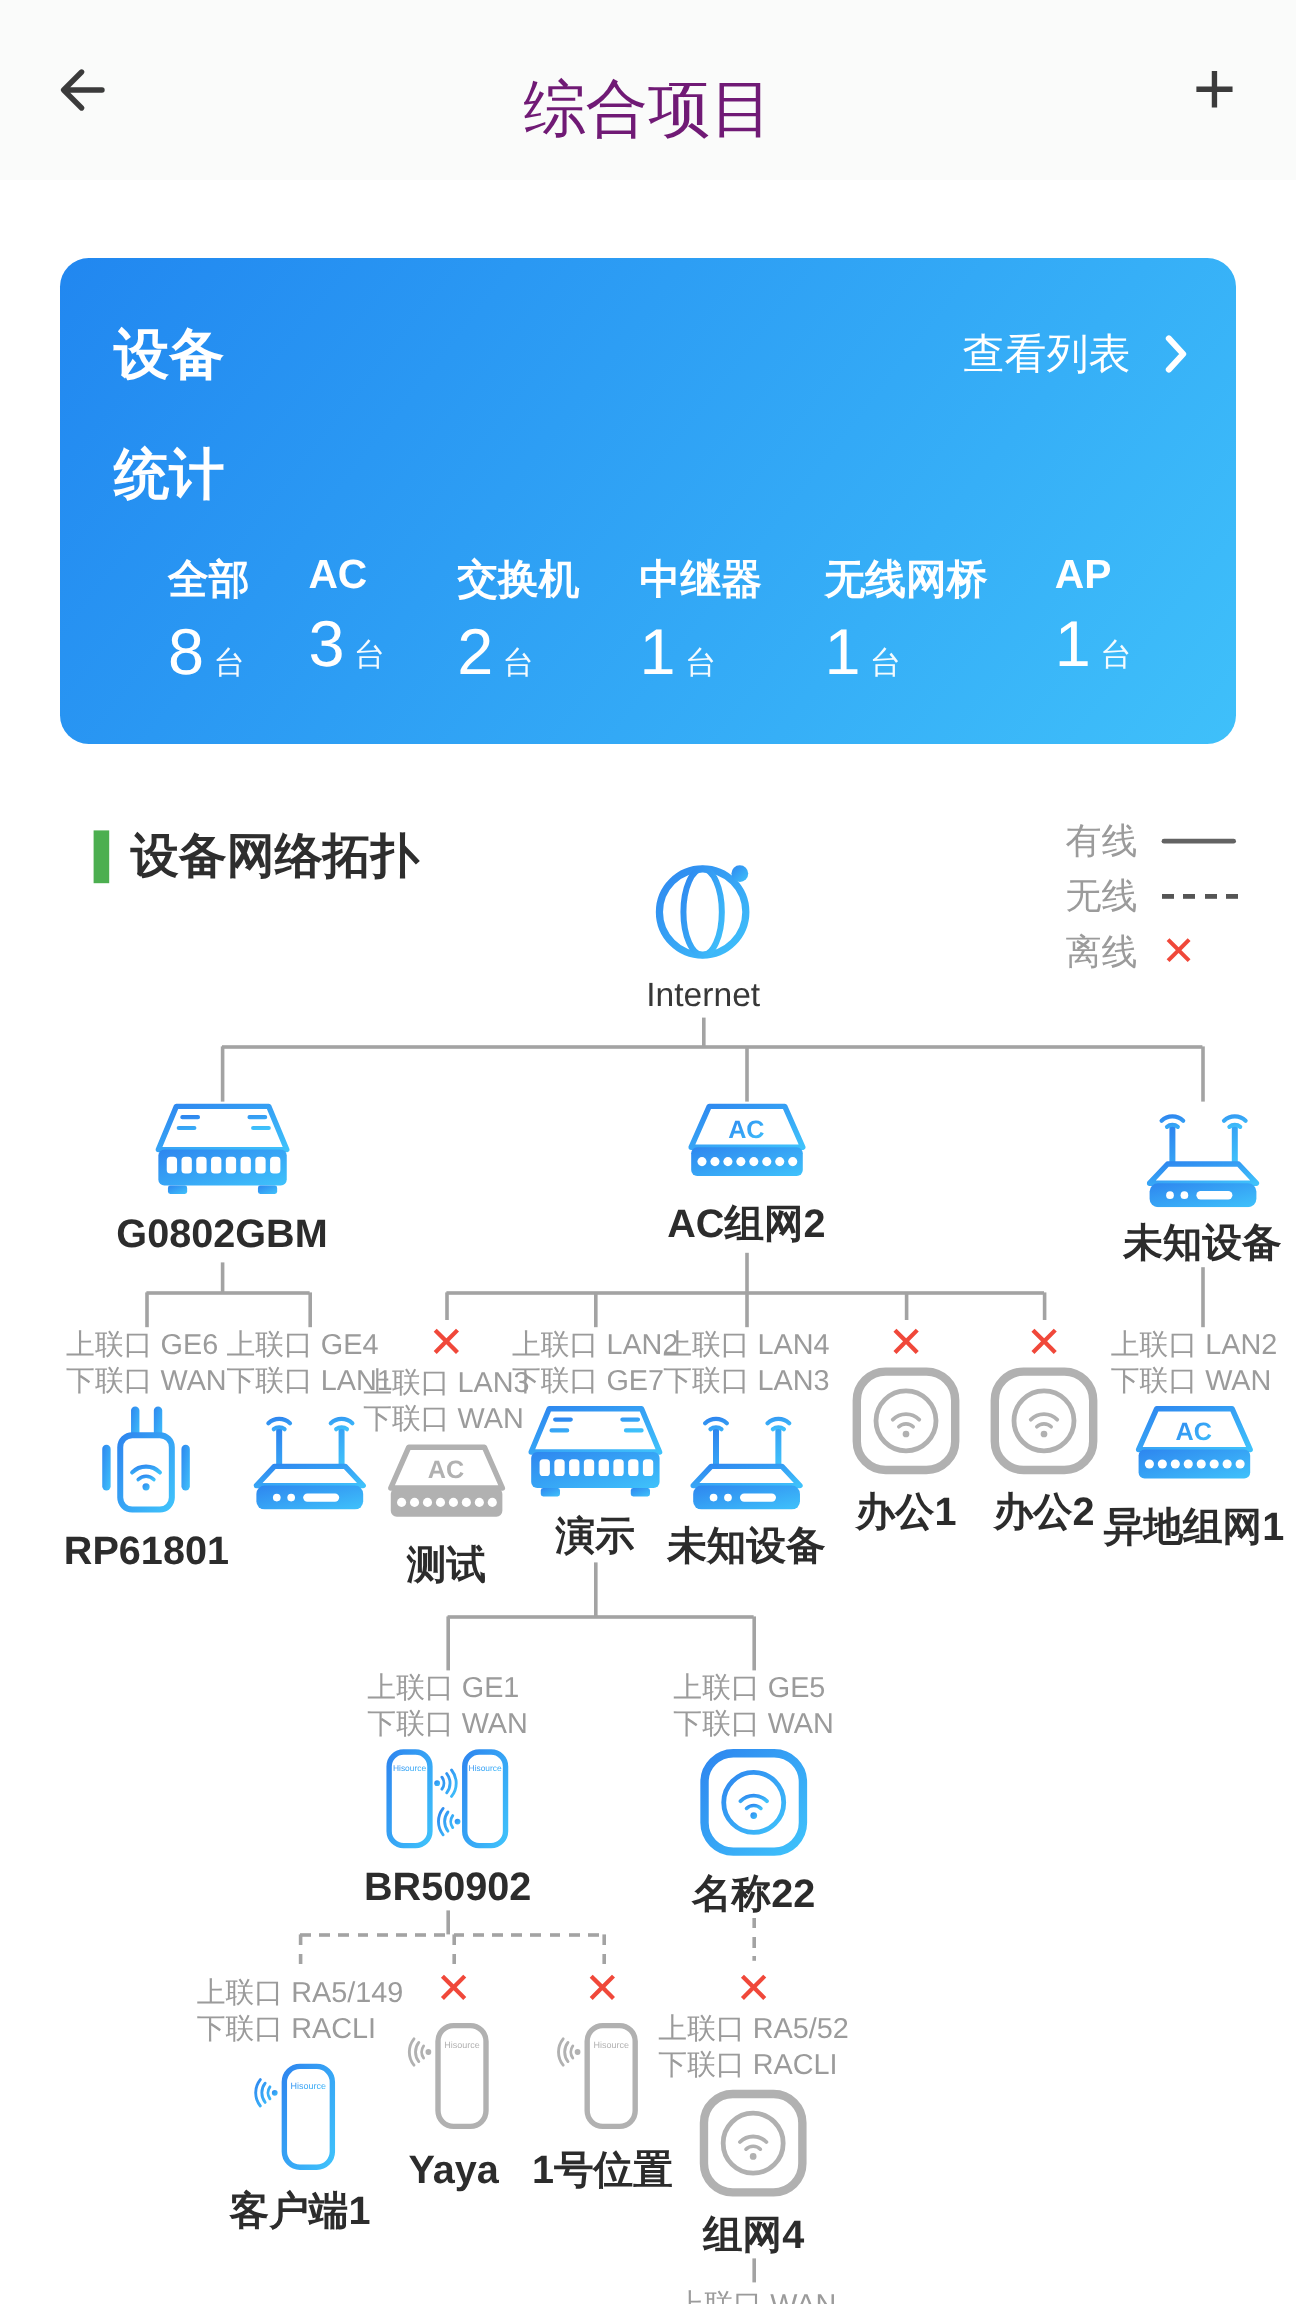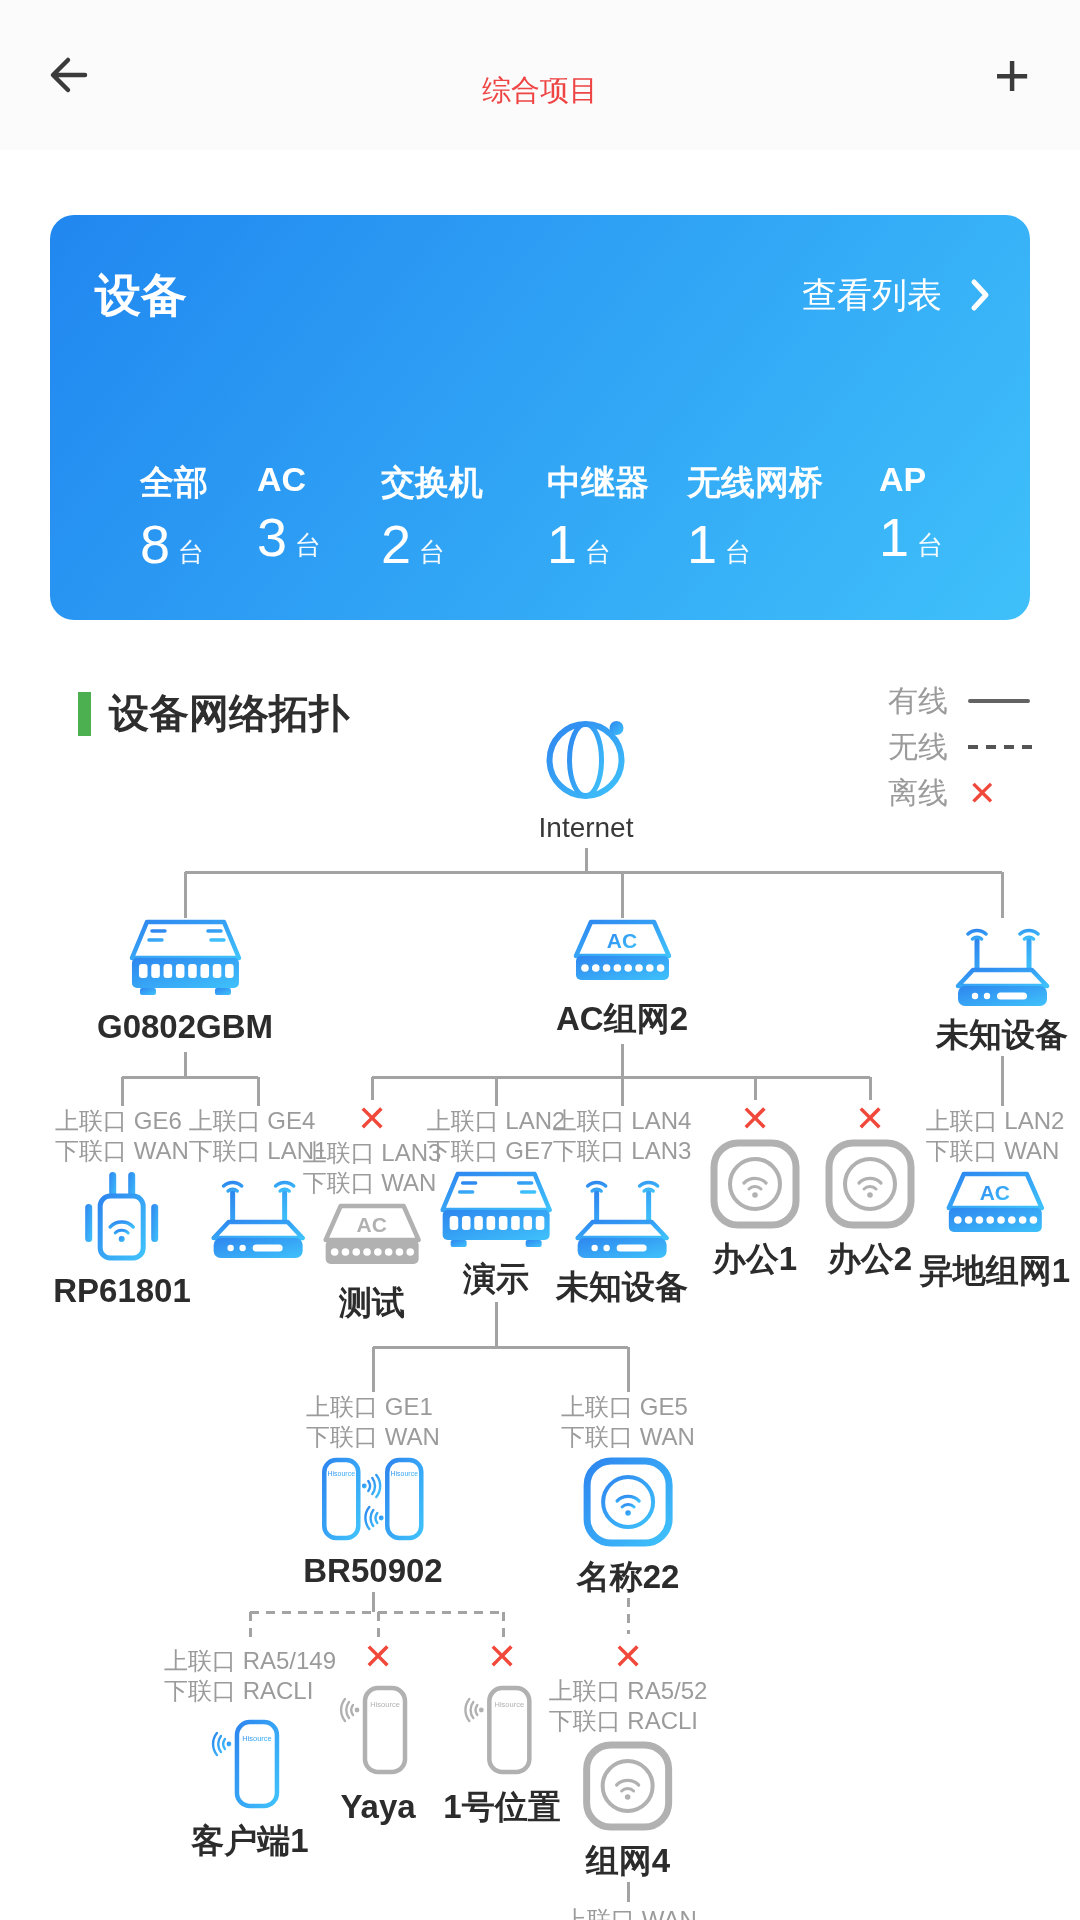--- a/index.html
+++ b/index.html
@@ -2,21 +2,21 @@
 <html style="--card1: #2187F0; --card2: #3FC0FA; --linegray: #A3A3A3; --xred: #F0483A; --green: #4CAF50;"><head>
 <meta charset="utf-8">
 <style>
   html,body{margin:0;padding:0;background:#ffffff;}
   *{box-sizing:border-box;font-family:"Liberation Sans","DejaVu Sans",sans-serif;}
   .page{position:relative;width:1080px;height:1920px;overflow:hidden;background:#ffffff;}
 
   
   .appbar{position:absolute;left:0;top:0;width:1080px;height:150px;background:#fafbfa;
           display:flex;align-items:center;justify-content:space-between;padding:0 38px;}
-  .appbar .title{position:absolute;left:0;right:0;text-align:center;font-size:29px;color:#ef4444;font-weight:500;margin-top:32px;}
+  .appbar .title{position:absolute;left:0;right:0;text-align:center;font-size:52px;color:#701a75;font-weight:500;margin-top:32px;}
   .icon-btn{width:60px;height:60px;display:flex;align-items:center;justify-content:center;z-index:2;}
   .plus{font-size:62px;font-weight:300;color:#3b3b3b;line-height:60px;}
 
   
   .card{position:absolute;left:50px;top:215px;width:980px;height:405px;border-radius:24px;
         background:linear-gradient(128deg,var(--card1) 0%,var(--card2) 100%);color:#fff;}
   .card-title{position:absolute;left:45px;top:30px;font-size:46px;font-weight:700;}
   .card-title div{height:100px;line-height:100px;}
   .view-list{position:absolute;right:40px;top:30px;height:100px;display:flex;align-items:center;gap:28px;
              font-size:35px;color:#fff;}
@@ -75,20 +75,21 @@
     </div>
     <div class="title">综合项目</div>
     <div class="icon-btn">
       <span class="plus">+</span>
     </div>
   </div>
 
   <div class="card">
     <div class="card-title">
       <div>设备</div>
+      <div>统计</div>
     </div>
     <div class="view-list">
       <span>查看列表</span>
       <svg width="20" height="34" viewBox="0 0 20 34">
         <path d="M4 4 L16 17 L4 30" stroke="#ffffff" stroke-width="5" fill="none" stroke-linecap="round" stroke-linejoin="round"></path>
       </svg>
     </div>
     <div class="stats" id="stats">
         <div class="stat" style="left: 45px;">
           <div class="stat-label">全部</div>
@@ -104,21 +105,21 @@
             <span class="stat-unit">台</span>
           </div>
         </div>
         <div class="stat" style="left: 286px;">
           <div class="stat-label">交换机</div>
     <div class="stat-value">
       <span class="stat-num">2</span>
             <span class="stat-unit">台</span>
           </div>
         </div>
-        <div class="stat" style="left: 438px; margin-left: 14px;">
+        <div class="stat" style="left: 438px;">
           <div class="stat-label">中继器</div>
     <div class="stat-value">
       <span class="stat-num">1</span>
             <span class="stat-unit">台</span>
           </div>
         </div>
         <div class="stat" style="left: 592px;">
           <div class="stat-label">无线网桥</div>
     <div class="stat-value">
       <span class="stat-num">1</span>

